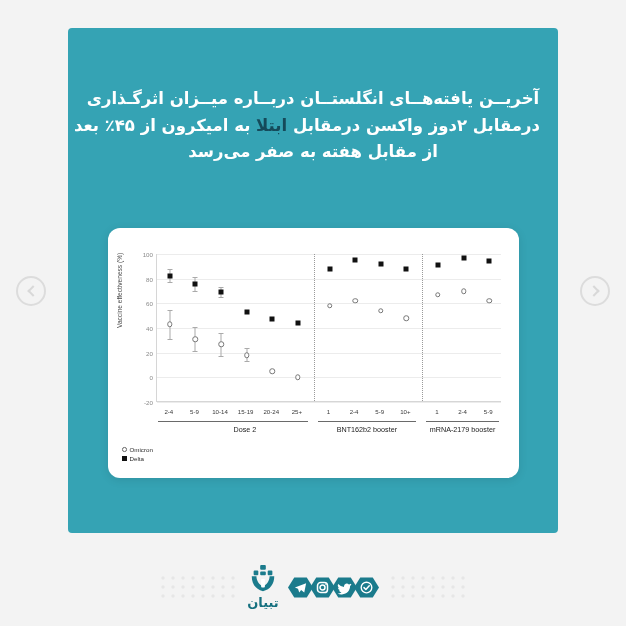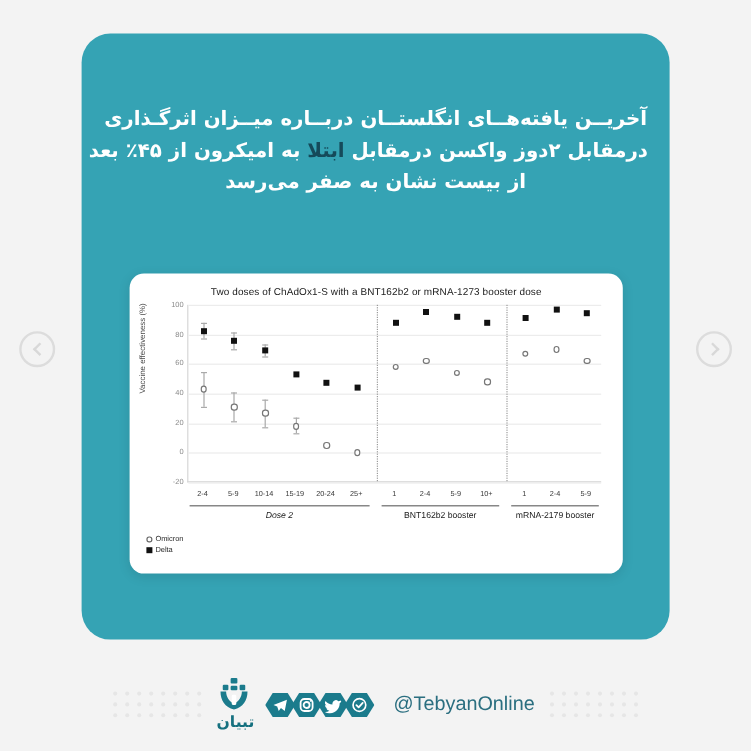--- a/index.html
+++ b/index.html
@@ -22,21 +22,21 @@
   .carousel-arrow.left  { left: 16px; }
   .carousel-arrow.right { left: 580px; }
   .chev { width: 8px; height: 8px; border-top: 2px solid #d8d8d8; border-right: 2px solid #d8d8d8; }
   .chev.l { transform: rotate(-135deg); margin-left: 3px; }
   .chev.r { transform: rotate(45deg); margin-right: 3px; }
 
   
   #teal-card {
     position: absolute; left: 68px; top: 28px;
     width: 490px; height: 505px;
-    background: #35a3b4; border-radius: 24px;
+    background: #35a3b4; border-radius: 4px;
   }
 
   
   #headline {
     position: absolute; left: 0; top: 58px; width: 490px;
     padding: 0 18px;
     text-align: center; direction: rtl;
     color: #ffffff; font-weight: bold;
     font-size: 16.5px; line-height: 1.62;
     font-family: "DejaVu Sans", "Liberation Sans", sans-serif;
@@ -114,21 +114,21 @@
   .leg-row span.txt { font-size: 6.2px; color: #2a2a2a; }
   .leg-mk.om { width: 4.5px; height: 4.5px; border: 1px solid #666; border-radius: 50%; background: #fff; }
   .leg-mk.de { width: 4.5px; height: 4.5px; background: #111; }
 
   
   #footer {
     position: absolute; left: 0; top: 548px; width: 626px; height: 78px;
     display: flex; align-items: center; justify-content: center; gap: 10px;
   }
   .dotgrid { width: 78px; height: 30px; opacity: .75; }
-  #logo-block { display: flex; flex-direction: column; gap: 1px; }
+  #logo-block { display: flex; flex-direction: column; align-items: center; gap: 1px; }
   #logo-mark { width: 30px; height: 30px; }
   #logo-word { font-size: 13px; color: #15707f; font-family: "DejaVu Sans", sans-serif; font-weight: bold; }
   #social { display: flex; align-items: center; margin-left: 2px; }
   .hexbadge { width: 25px; height: 25px; margin-left: -3px; }
   #handle {
     font-size: 16.5px; color: #2b6f80; margin-left: 6px;
     font-family: "Liberation Sans", sans-serif;
   }
 </style>
 </head>
@@ -141,25 +141,24 @@
   </div>
   <div class="carousel-arrow right">
     <i class="chev r"></i>
   </div>
 
   <div id="teal-card">
 
     <div id="headline">
       <span class="ln">آخریــن یافته‌هــای انگلستــان دربــاره میــزان اثرگـذاری</span>
       <span class="ln"><span>درمقابل ۲دوز واکسن درمقابل </span><span class="hl">ابتلا</span><span> به امیکرون از ۴۵٪ بعد</span></span>
-      <span class="ln">از بیست نشان به صفر می‌رسد</span>
+      <span class="ln">از مقابل هفته به صفر می‌رسد</span>
     </div>
 
     <div id="chart-card">
-      <div id="chart-title">Two doses of ChAdOx1-S with a BNT162b2 or mRNA-1273 booster dose</div>
       <div id="ylabel">Vaccine effectiveness (%)</div>
       <div id="plot-area">
           <div class="gridline" style="top: 0px;"></div>
           <div class="ytick-label" style="top: 0px;">100</div>
           <div class="gridline" style="top: 24.6667px;"></div>
           <div class="ytick-label" style="top: 24.6667px;">80</div>
           <div class="gridline" style="top: 49.3333px;"></div>
           <div class="ytick-label" style="top: 49.3333px;">60</div>
           <div class="gridline" style="top: 74px;"></div>
           <div class="ytick-label" style="top: 74px;">40</div>
@@ -229,21 +228,21 @@
           <div class="xtick" style="left: 172.5px;">1</div>
           <div class="xtick" style="left: 198.115px;">2-4</div>
           <div class="xtick" style="left: 223.731px;">5-9</div>
           <div class="xtick" style="left: 249.346px;">10+</div>
           <div class="xtick" style="left: 280.962px;">1</div>
           <div class="xtick" style="left: 306.577px;">2-4</div>
           <div class="xtick" style="left: 332.192px;">5-9</div>
         </div>
       <div id="xgroups">
           <div class="grp-rule" style="left: 2px; width: 149.692px;"></div>
-          <div class="grp-label" style="left: 0px; width: 153.692px; font-style: italic;">Dose 2</div>
+          <div class="grp-label" style="left: 12px; width: 153.692px;">Dose 2</div>
           <div class="grp-rule" style="left: 161.692px; width: 98.4615px;"></div>
           <div class="grp-label" style="left: 159.692px; width: 102.462px;">BNT162b2 booster</div>
           <div class="grp-rule" style="left: 270.154px; width: 72.8462px;"></div>
           <div class="grp-label" style="left: 268.154px; width: 76.8462px;">mRNA-2179 booster</div>
         </div>
       <div id="legend">
         <div class="leg-row">
           <i class="leg-mk om"></i>
           <span class="txt">Omicron</span>
         </div>
@@ -315,21 +314,20 @@
         <path d="M10 4h20l10 16-10 16H10L0 20z" fill="#1b7b8c"></path>
         <path d="M30 14c-1 .5-2 .8-3 1a4.5 4.5 0 0 0-7.8 3.1c0 .4 0 .8.1 1.1A13 13 0 0 1 10 14.5a4.6 4.6 0 0 0 1.4 6 4.3 4.3 0 0 1-2-.6 4.5 4.5 0 0 0 3.6 4.4 4.5 4.5 0 0 1-2 .1 4.5 4.5 0 0 0 4.2 3.1A9.1 9.1 0 0 1 9 29.4 12.8 12.8 0 0 0 16 31c8.3 0 12.9-6.9 12.9-12.9v-.6c.9-.6 1.6-1.4 2.1-2.3z" fill="#ffffff"></path>
       </svg>
       <svg class="hexbadge" viewBox="0 0 40 40">
         <path d="M10 4h20l10 16-10 16H10L0 20z" fill="#1b7b8c"></path>
         <circle cx="20" cy="20" r="8.5" fill="none" stroke="#ffffff" stroke-width="2.2"></circle>
         <path d="M16 20.2l3 3 5.4-6" fill="none" stroke="#ffffff" stroke-width="2.4" stroke-linecap="round" stroke-linejoin="round"></path>
       </svg>
     </div>
 
-    <div id="handle">@TebyanOnline</div>
 
     <svg class="dotgrid" viewBox="0 0 78 30">
       <g fill="#e2e2e2">
         <circle cx="4" cy="6" r="1.7"></circle>
           <circle cx="14" cy="6" r="1.7"></circle>
           <circle cx="24" cy="6" r="1.7"></circle>
           <circle cx="34" cy="6" r="1.7"></circle>
           <circle cx="44" cy="6" r="1.7"></circle>
           <circle cx="54" cy="6" r="1.7"></circle>
           <circle cx="64" cy="6" r="1.7"></circle>

